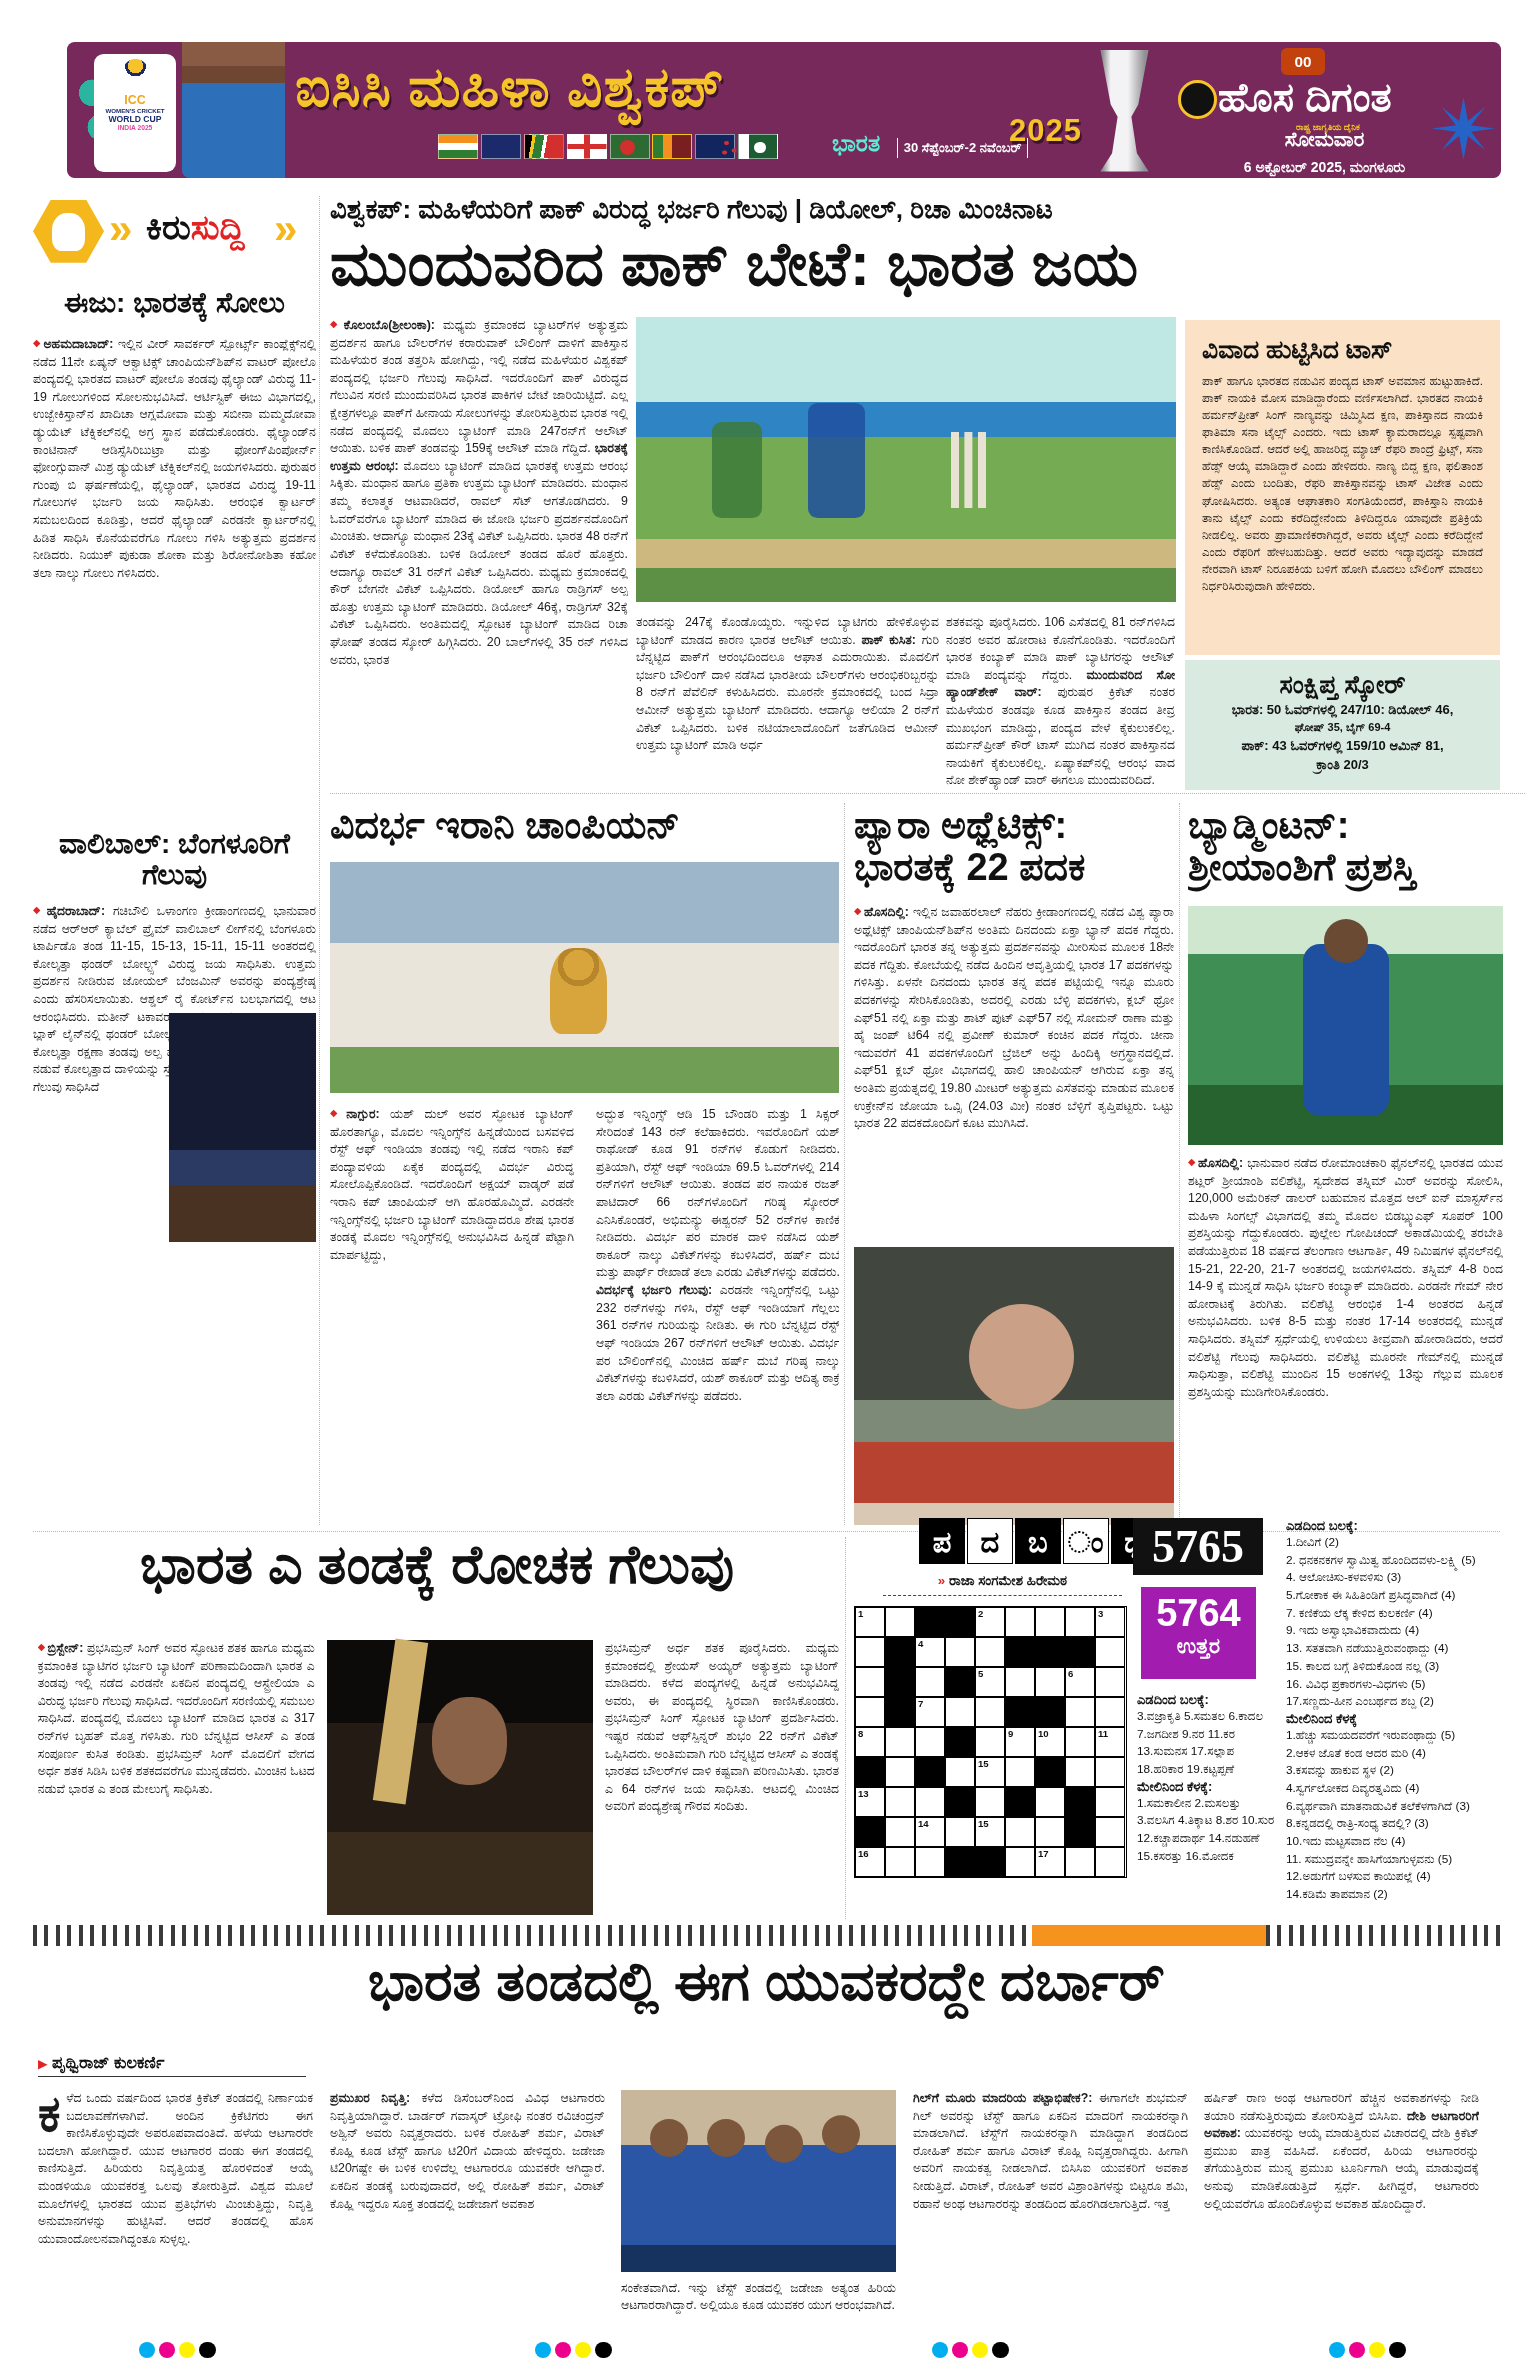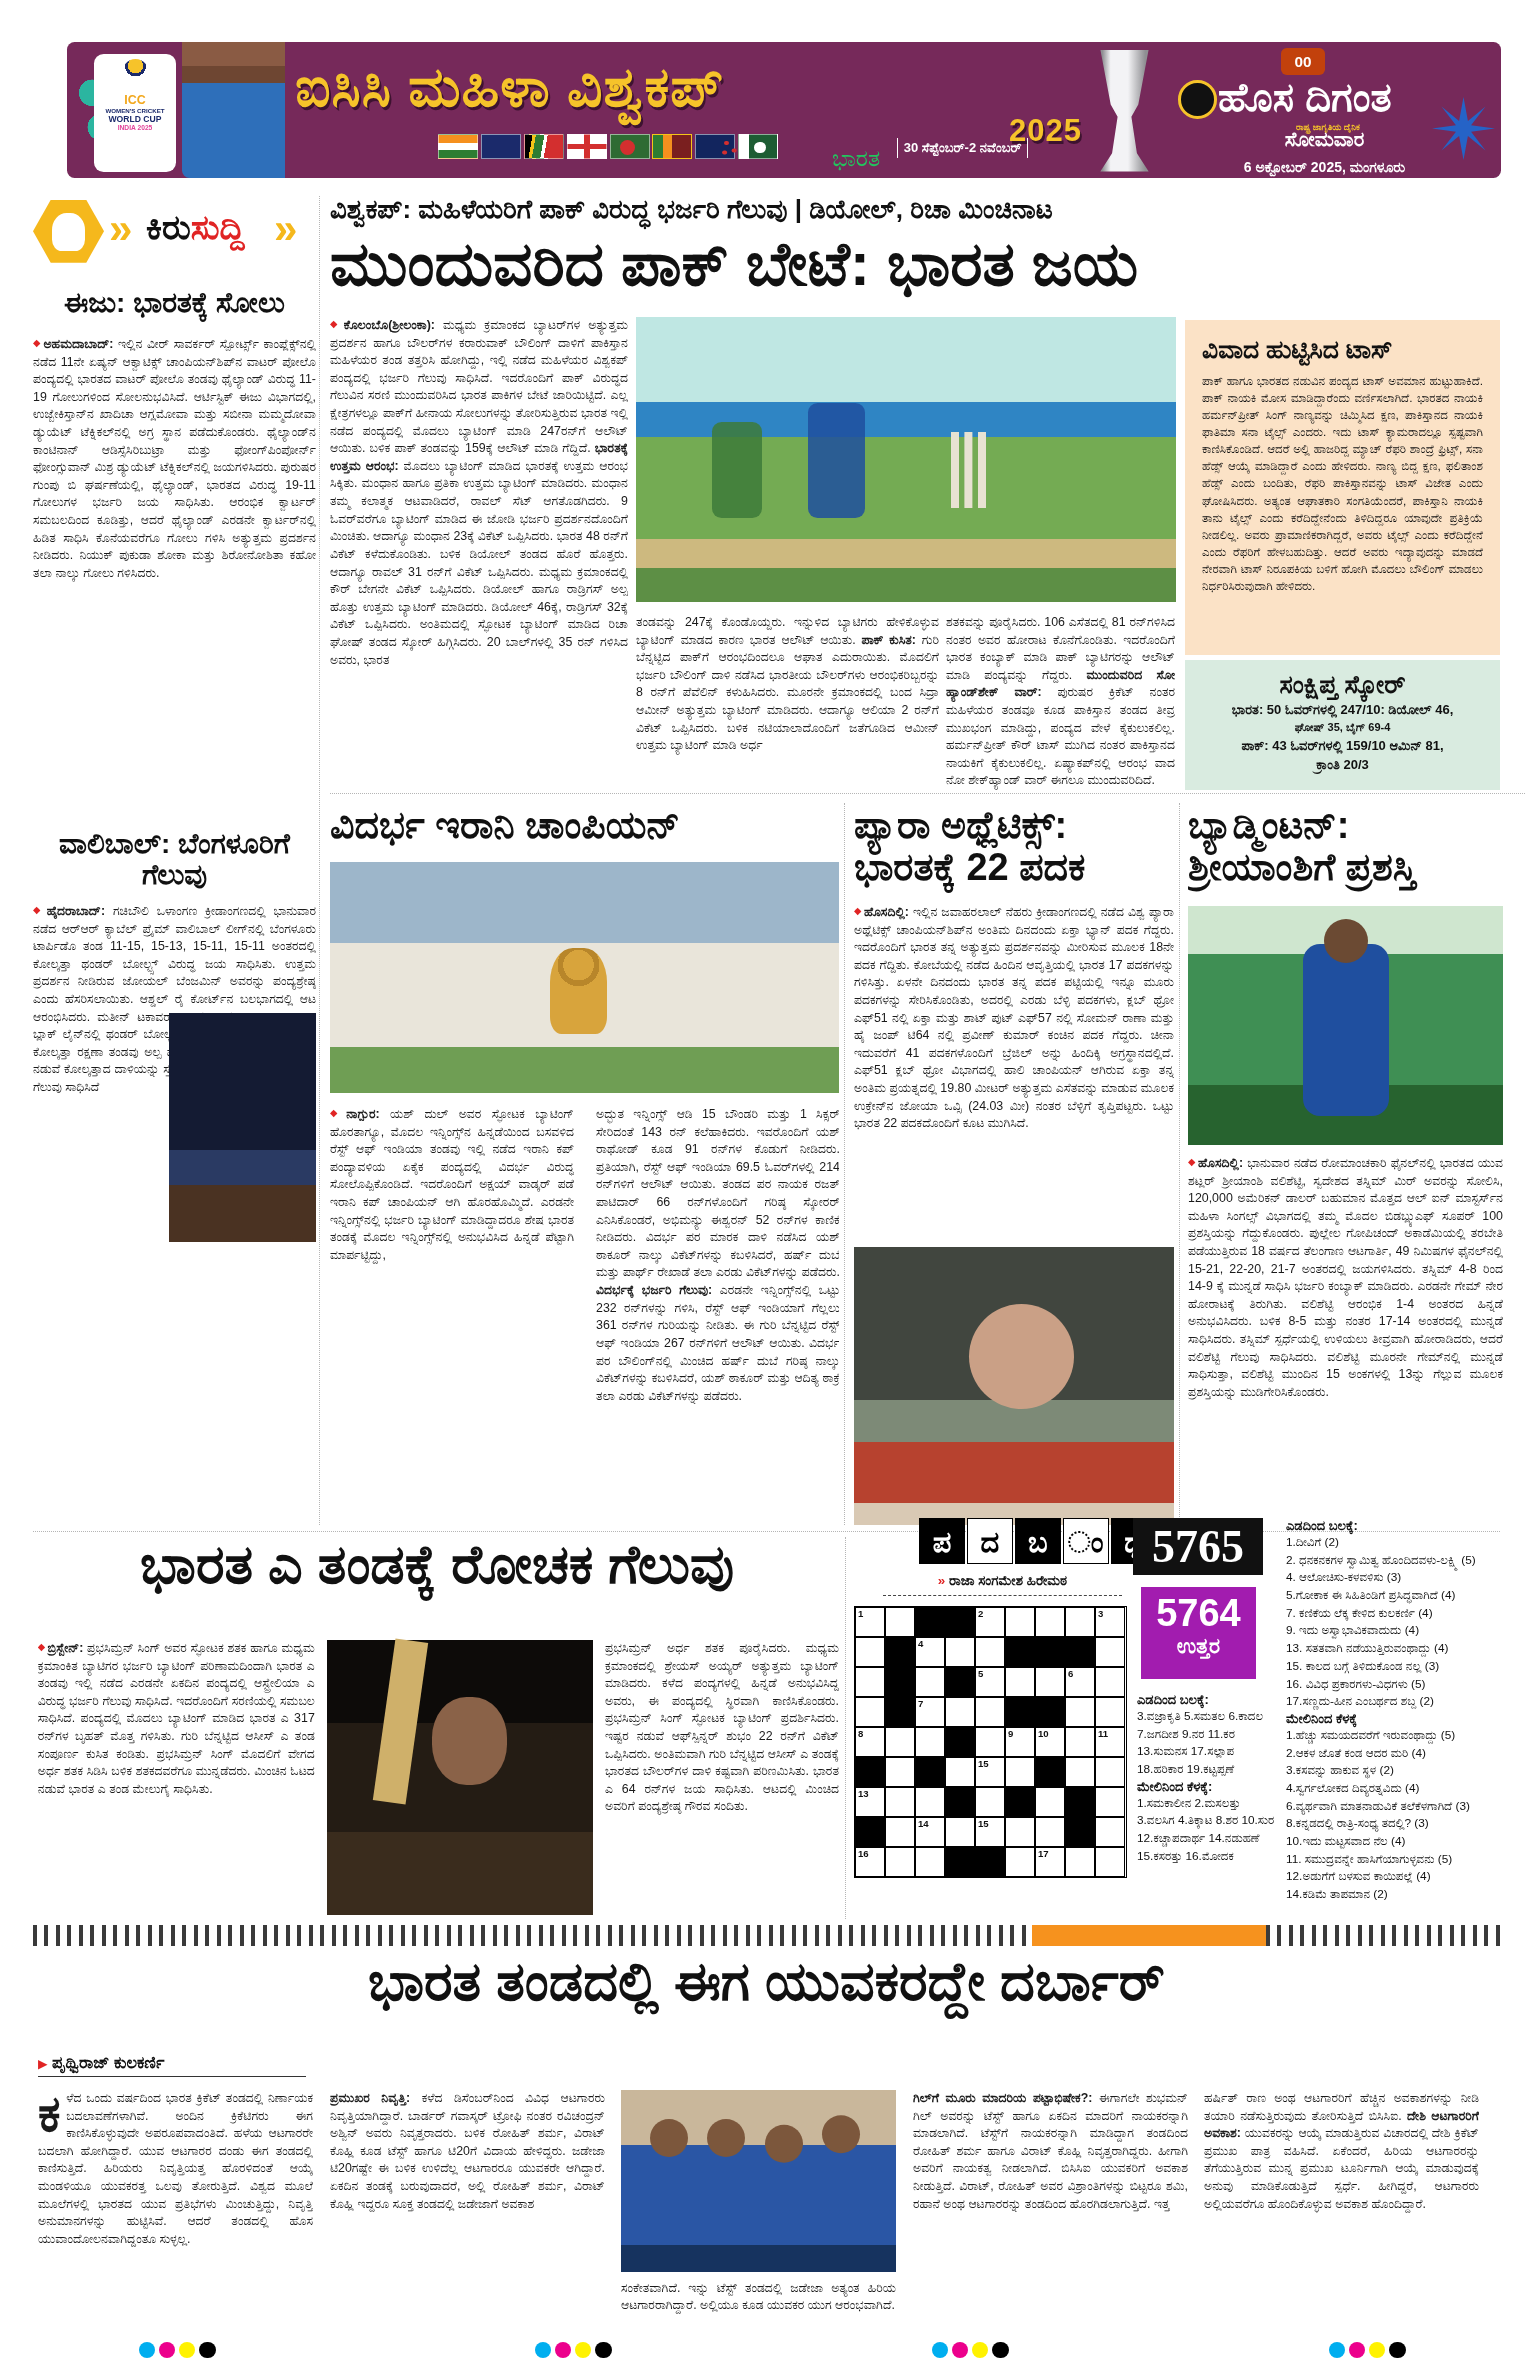--- a/index.html
+++ b/index.html
@@ -69,21 +69,21 @@
       <div style="width:29px;height:34px;margin:0 auto;background:radial-gradient(circle at 50% 20%,#f6c32a 0 7.6px,#1b2a6b 7.6px 10.5px,#fff 10.5px);border-radius:50% 50% 40% 40%;"></div>
       <div style="color:#f2a71b;font-weight:bold;font-size:12.4px;">ICC</div>
       <div style="color:#1b2a6b;font-size:6.2px;font-weight:bold;">WOMEN'S CRICKET</div>
       <div style="color:#1b2a6b;font-size:8.6px;font-weight:bold;">WORLD CUP</div>
       <div style="color:#e2449a;font-size:6.7px;font-weight:bold;">INDIA 2025</div>
     </div>
     <div class="abs photo" style="left:115px;top:0;width:103px;height:136px;background:linear-gradient(180deg,#8a5b44 0 18%,#6e4632 18% 30%,#2e6fba 30% 100%);border-radius:0 0 0 7.6px;"></div>
     <div class="abs mast-title" style="left:228px;top:13.4px;width:698px;font-size:55px;white-space:nowrap;">ಐಸಿಸಿ ಮಹಿಳಾ ವಿಶ್ವಕಪ್</div>
     <div class="abs mast-title" style="left:942px;top:71px;font-size:31px;">2025</div>
     <div class="abs" style="left:371px;top:92px;white-space:nowrap;" id="flags-row"><span class="flag f-india-flag"></span><span class="flag f-australia-flag"></span><span class="flag f-south-africa-flag"></span><span class="flag f-england-flag"></span><span class="flag f-bangladesh-flag"></span><span class="flag f-sri-lanka-flag"></span><span class="flag f-new-zealand-flag"></span><span class="flag f-pakistan-flag"></span></div>
-    <div class="abs" style="left:765px;top:88px;color:#22c55e;font-weight:normal;font-size:23px;margin-top:15px;">ಭಾರತ</div>
+    <div class="abs" style="left:765px;top:88px;color:#5eead4;font-weight:bold;font-size:23px;">ಭಾರತ</div>
     <div class="abs" style="left:830px;top:96px;color:#fff;font-size:13px;font-weight:bold;border-left:1.9px solid #fff;border-right:1.9px solid #fff;padding:1.9px 5.7px;">30 ಸೆಪ್ಟೆಂಬರ್-2 ನವೆಂಬರ್</div>
     <div class="abs" style="left:1023px;top:7.6px;width:69px;height:122px;background:linear-gradient(90deg,#8f8f93 0 18%,#f3f3f5 30% 55%,#8f8f93 80%);clip-path:polygon(15% 0,85% 0,70% 45%,60% 55%,68% 85%,85% 100%,15% 100%,32% 85%,40% 55%,30% 45%);"></div>
     <div class="abs" style="left:1214px;top:5.7px;width:44px;height:27px;background:#c2410c;border-radius:5.7px;color:#fff;font-weight:bold;text-align:center;line-height:27px;font-size:15.3px;">00</div>
     <div class="abs" style="left:1111px;top:38px;width:32.5px;height:32.5px;border-radius:50%;background:#111;border:3.8px solid #f6c32a;"></div>
     <div class="abs" style="left:1151px;top:32.5px;color:#fff;font-weight:bold;font-size:40px;white-space:nowrap;">ಹೊಸ ದಿಗಂತ</div>
     <div class="abs" style="left:1229px;top:80px;color:#f6c32a;font-size:8.6px;font-weight:bold;">ರಾಷ್ಟ್ರ ಜಾಗೃತಿಯ ದೈನಿಕ</div>
     <div class="abs" style="left:1138px;top:86px;width:239px;color:#fff;font-weight:bold;font-size:20px;text-align:center;">ಸೋಮವಾರ</div>
     <div class="abs" style="left:1114px;top:117px;width:287px;color:#fff;font-size:14px;font-weight:bold;text-align:center;">6 ಅಕ್ಟೋಬರ್ 2025, ಮಂಗಳೂರು</div>
     <div class="abs" style="left:1365px;top:55px;width:63px;height:63px;background:#2563c7;clip-path:polygon(50% 0,57% 38%,85% 15%,62% 45%,100% 50%,62% 55%,85% 85%,57% 62%,50% 100%,43% 62%,15% 85%,38% 55%,0 50%,38% 45%,15% 15%,43% 38%);"></div>
   </div>

